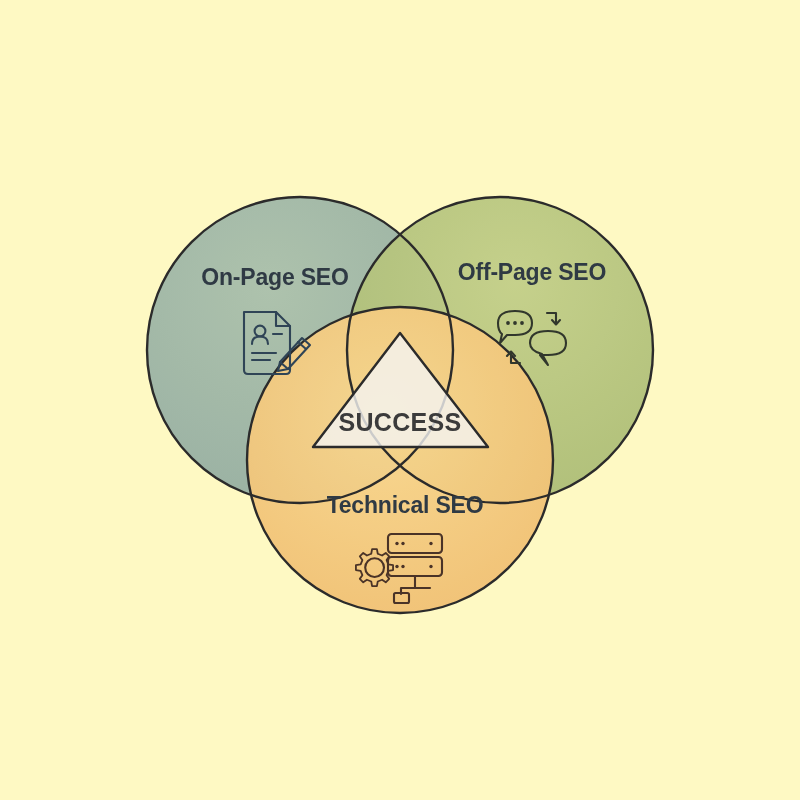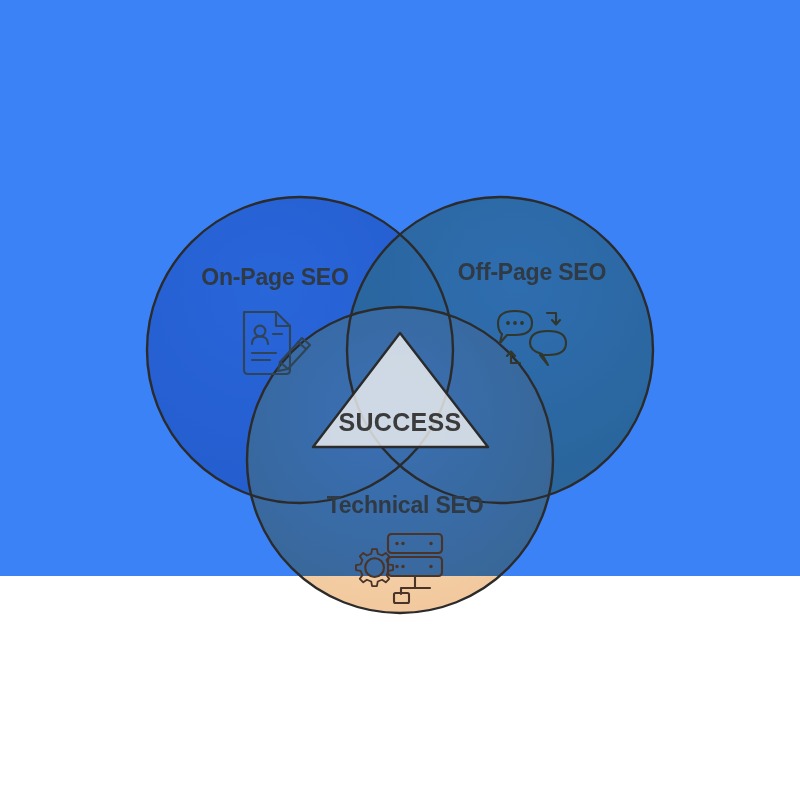--- a/index.html
+++ b/index.html
@@ -10,22 +10,22 @@
   }
   body {
     width: 800px;
     height: 800px;
     font-family: "Liberation Sans", sans-serif;
     overflow: hidden;
   }
   #stage {
     position: relative;
     width: 800px;
-    height: 576px;
-    background: #3b82f6;
+    height: 800px;
+    background: #fef9c3;
   }
   #venn {
     display: block;
     width: 800px;
     height: 800px;
   }
   .circle-label {
     font-family: "Liberation Sans", sans-serif;
     font-weight: bold;
     font-size: 23px;

